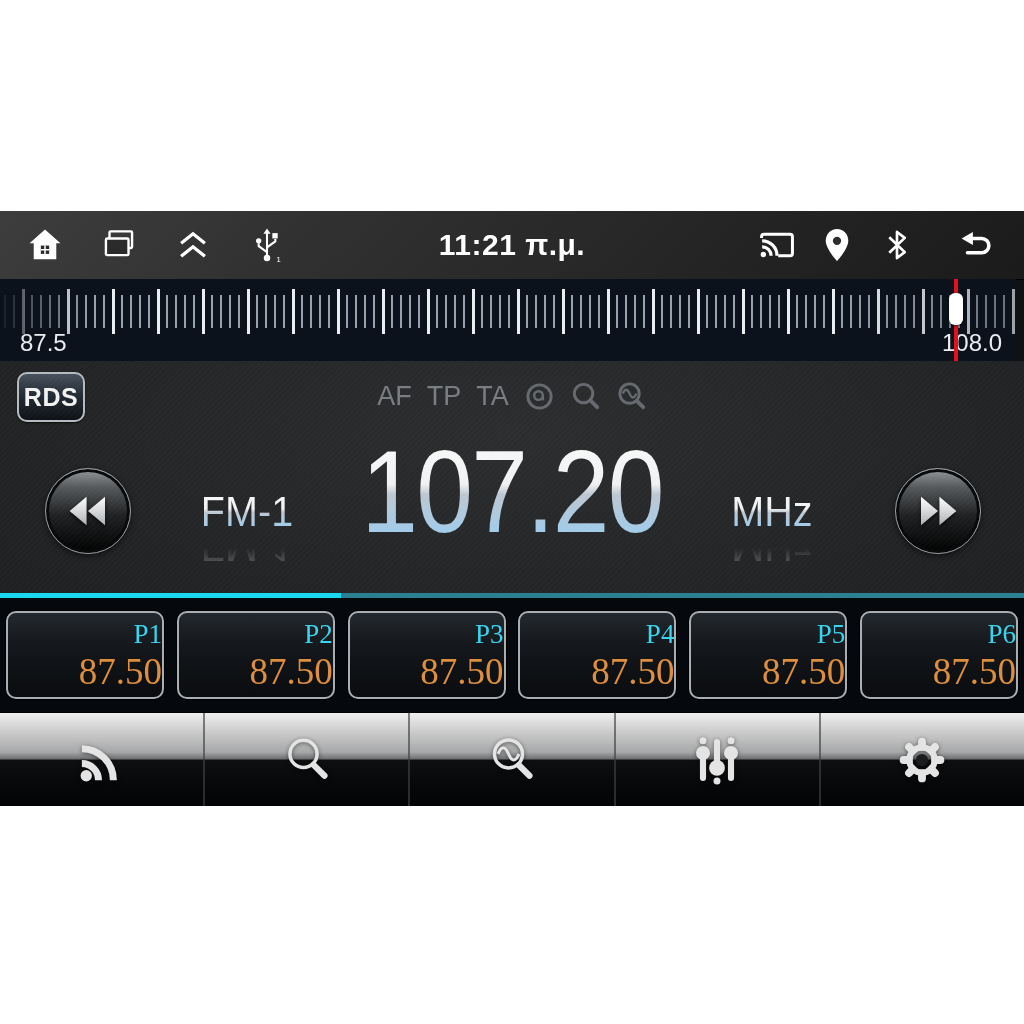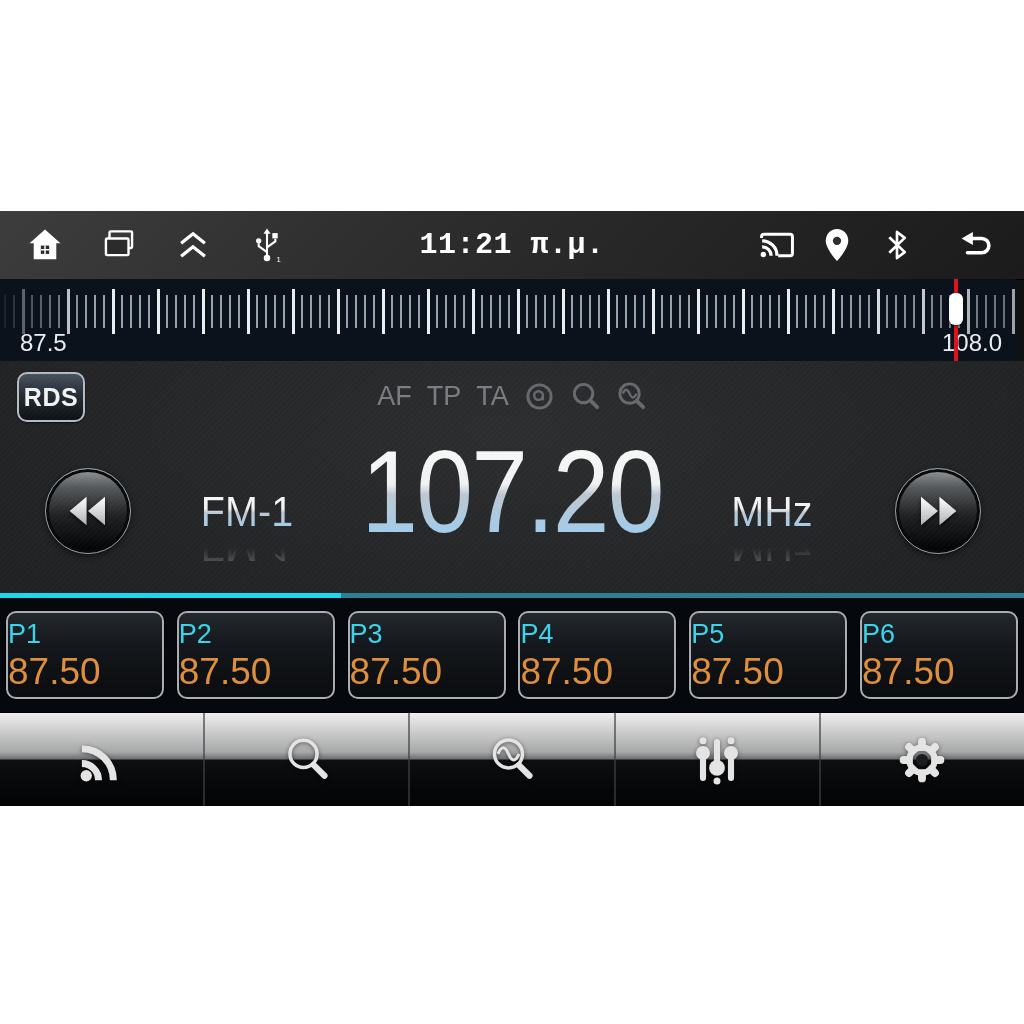--- a/index.html
+++ b/index.html
@@ -8,21 +8,21 @@
 
   
   .statusbar{position:absolute;top:0;left:0;width:1024px;height:68px;
     background:linear-gradient(135deg,#3d3d3d 0%,#2f2f2f 35%,#242424 70%,#1b1b1b 100%);
     border-bottom:1px solid #000;display:flex;align-items:center;}
   .sb-left{display:flex;align-items:center;gap:36px;padding-left:26px;}
   .sb-right{display:flex;align-items:center;gap:22px;margin-left:auto;padding-right:28px;}
   .sb-ico{width:38px;height:38px;display:flex;align-items:center;justify-content:center;}
   .sb-ico svg{width:38px;height:38px;}
   .sb-time{position:absolute;left:0;right:0;text-align:center;color:#fff;
-    font-size:30px;font-weight:bold;letter-spacing:.5px;pointer-events:none;font-family:Liberation Mono, monospace;}
+    font-size:30px;font-weight:bold;letter-spacing:.5px;pointer-events:none;}
   .usb-wrap{position:relative;}
   .back-gap{margin-left:20px;}
 
   
   .ruler{position:absolute;top:68px;left:0;width:1016px;height:82px;background:#0c121c;
     border-bottom:1px solid #2a2f36;}
   .ticks-minor{position:absolute;top:16px;left:0;right:0;height:33px;
     background:repeating-linear-gradient(90deg,rgba(175,186,197,.85) 0 2px,transparent 2px 9px);
     background-position:4px 0;}
   .ticks-major{position:absolute;top:10px;left:0;right:0;height:45px;
@@ -70,22 +70,22 @@
 
   
   .divider{position:absolute;top:382px;left:0;width:1024px;height:5px;
     background:linear-gradient(90deg,#1ad8ee 0,#1ad8ee 341px,#2b8191 341px,#2b8191 100%);}
 
   
   .presets{position:absolute;top:387px;left:0;width:1024px;height:114px;background:#05080c;
     display:flex;align-items:center;justify-content:space-between;padding:0 6px;box-sizing:border-box;}
   .preset{width:158px;height:88px;border-radius:10px;border:2px solid #a9aeb4;box-sizing:border-box;
     background:linear-gradient(180deg,#23282e 0%,#14171b 40%,#0a0c0f 100%);
-    display:flex;flex-direction:column;align-items:flex-start;justify-content:space-between;
-    padding:6px 0 4px;cursor:pointer;box-shadow:0 0 0 1px #000;}
+    display:flex;flex-direction:column;align-items:flex-end;justify-content:space-between;
+    padding:6px 0 4px;cursor:pointer;box-shadow:0 0 0 1px #000;font-family:Liberation Serif, serif;}
   .preset .p-label{color:#3ad4ec;font-size:27px;}
   .preset .p-value{color:#dd8e3e;font-size:37px;}
 
   
   .toolbar{position:absolute;top:501px;left:0;width:1024px;height:93px;display:flex;
     border-top:1px solid #000;}
   .tool-btn{flex:1 1 0;height:93px;display:flex;align-items:center;justify-content:center;
     background:linear-gradient(180deg,#efefef 0%,#cccccc 20%,#a7a8a9 42%,#717274 49%,#0d0f11 51%,#070809 75%,#030405 100%);
     cursor:pointer;}
   .tool-btn + .tool-btn{border-left:2px solid rgba(62,66,70,.65);}

